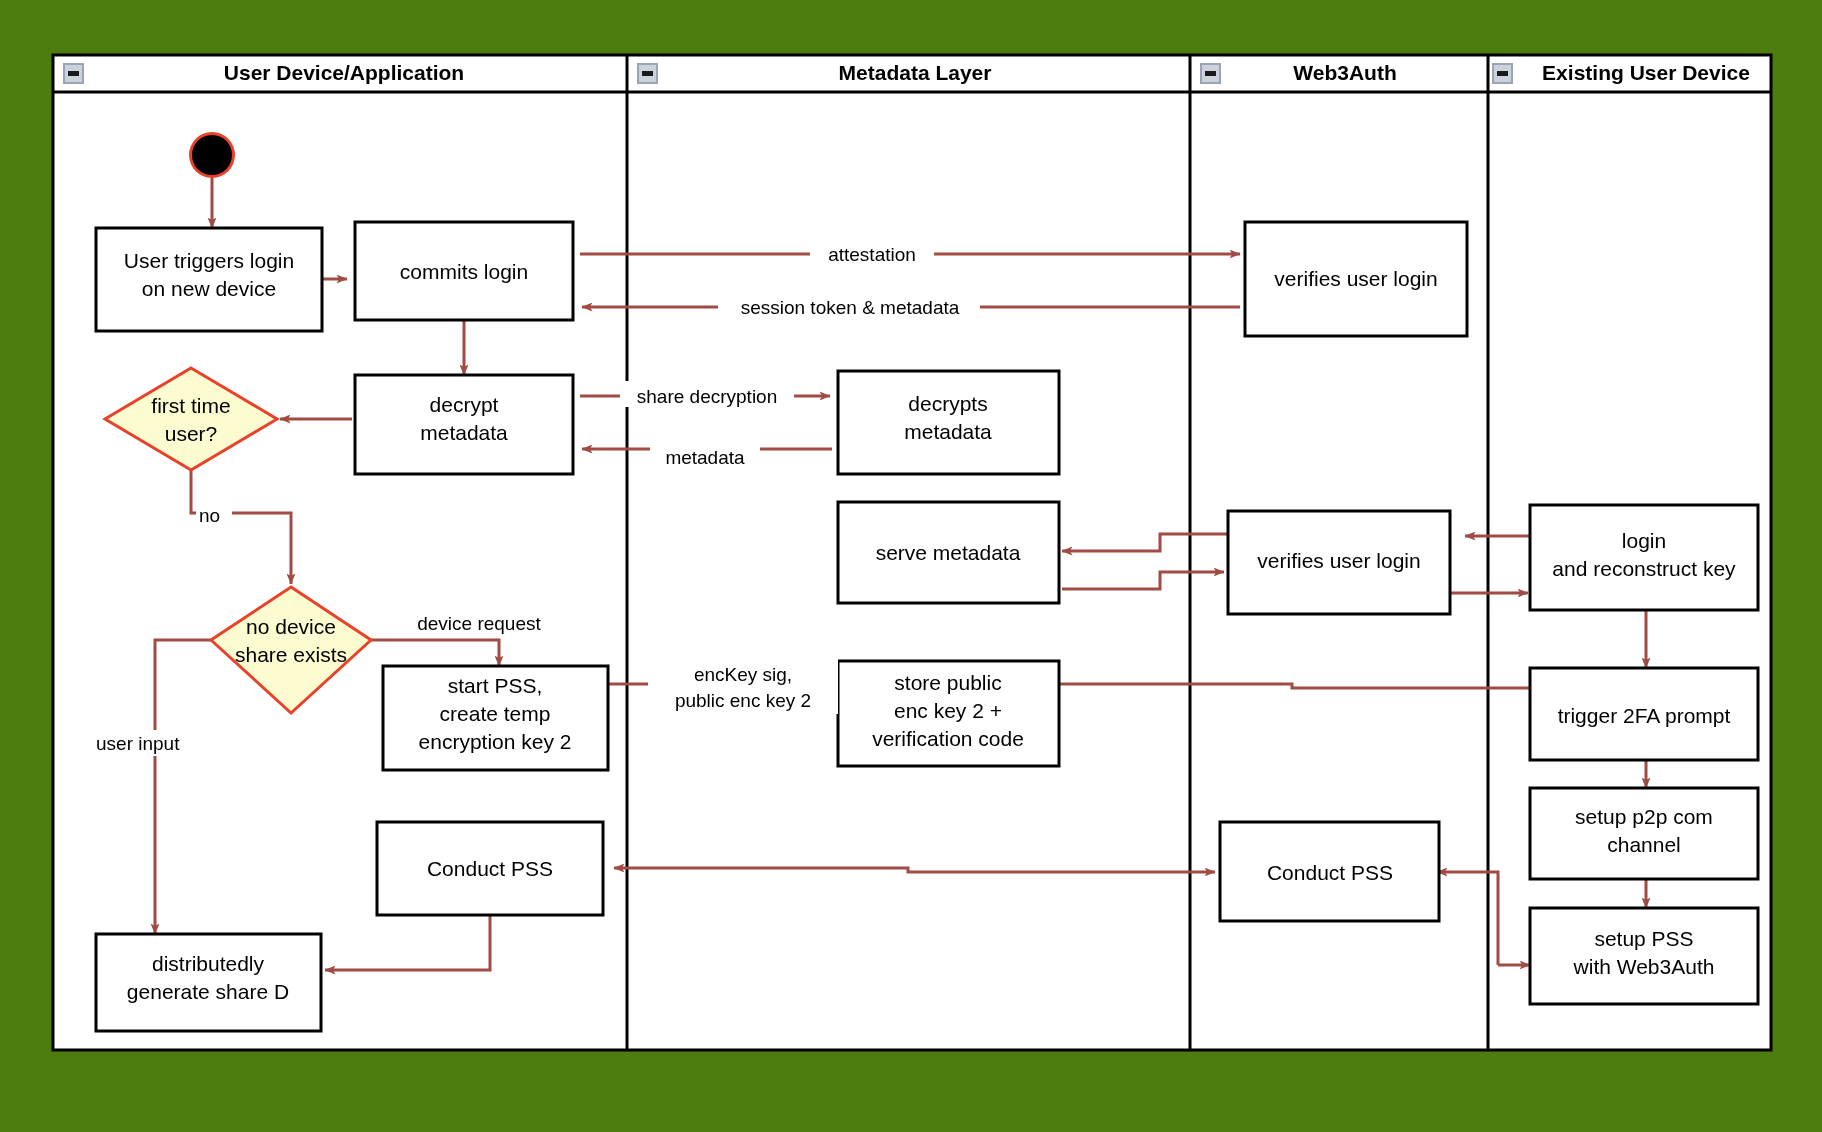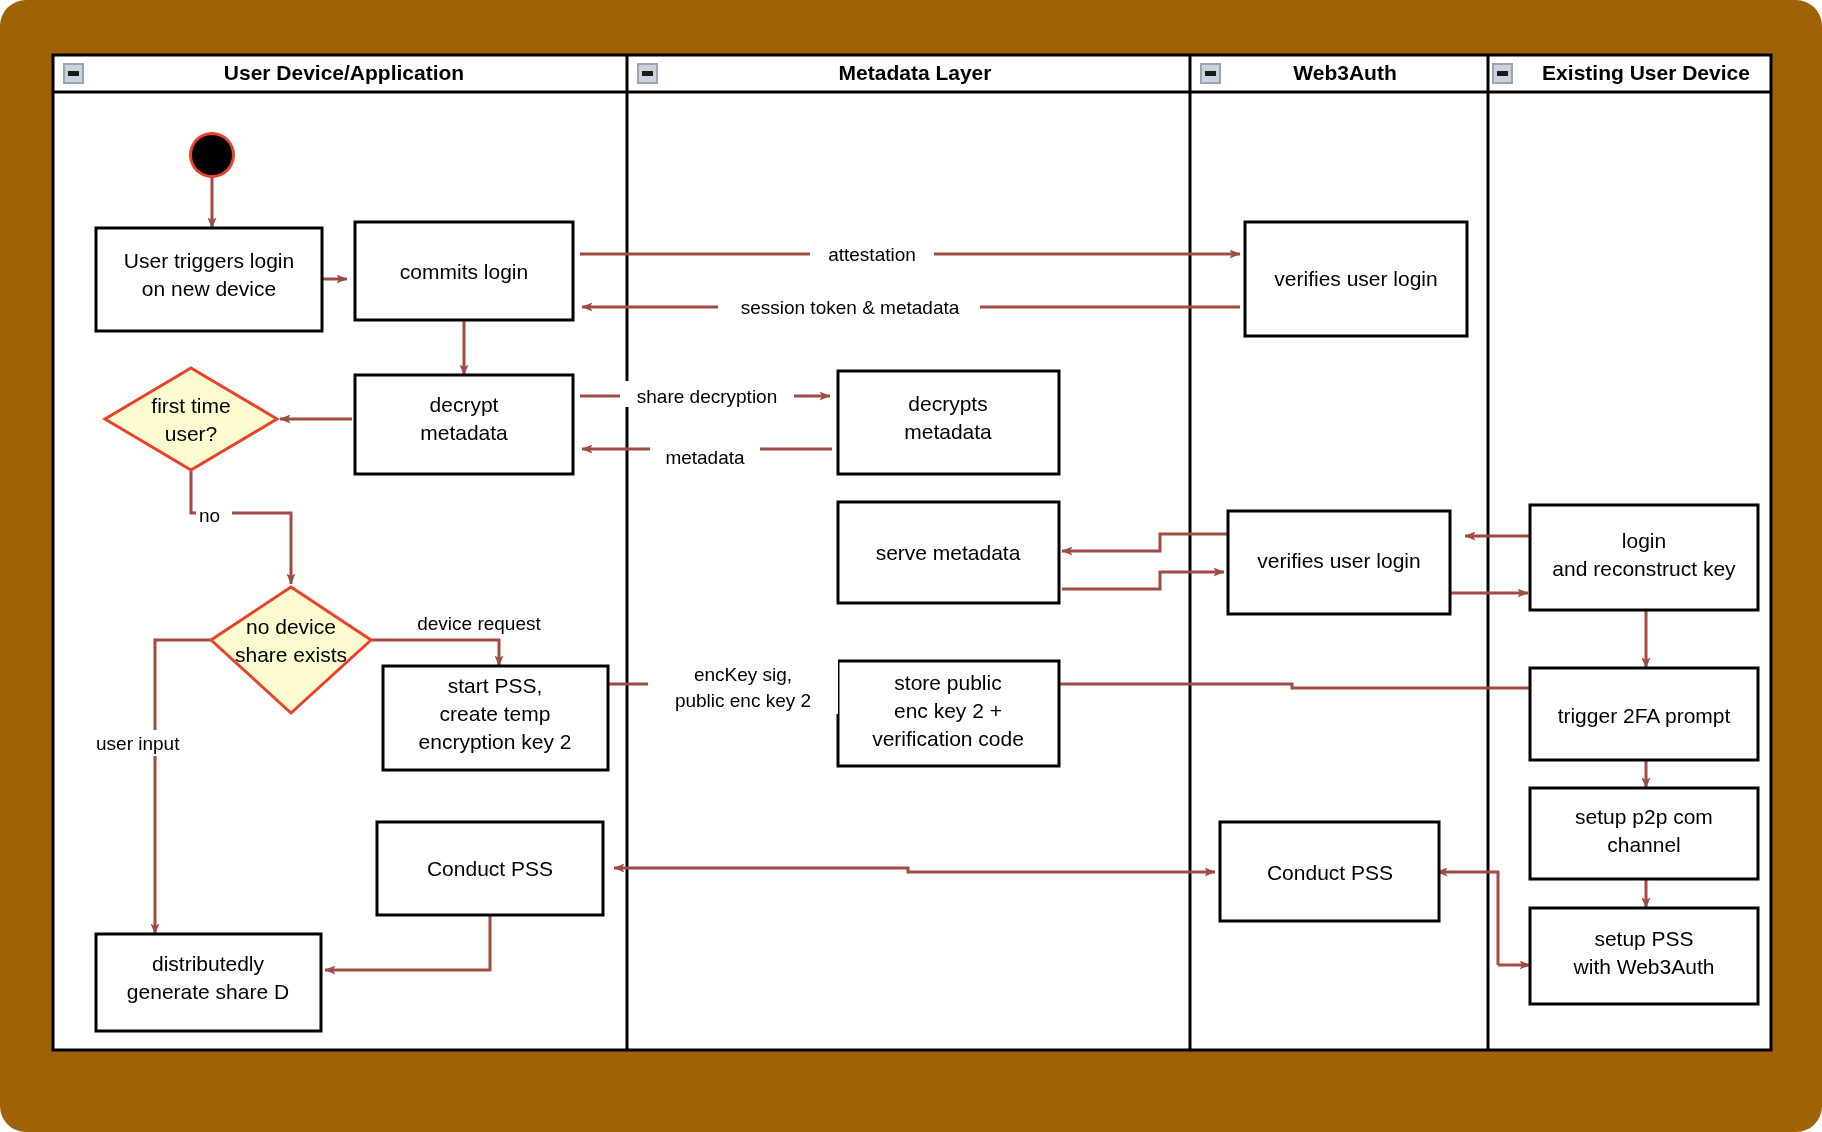--- a/index.html
+++ b/index.html
@@ -7,23 +7,22 @@
     padding: 0;
     background: #ffffff;
   }
   body {
     font-family: "Liberation Sans", sans-serif;
   }
   #canvas {
     position: relative;
     width: 1822px;
     height: 1132px;
-    background: #a16207;
+    background: #4d7c0f;
     overflow: hidden;
-    border-radius: 26px;
   }
   svg.diagram {
     position: absolute;
     left: 0;
     top: 0;
     width: 1822px;
     height: 1132px;
   }
   .lane-frame {
     fill: #ffffff;

